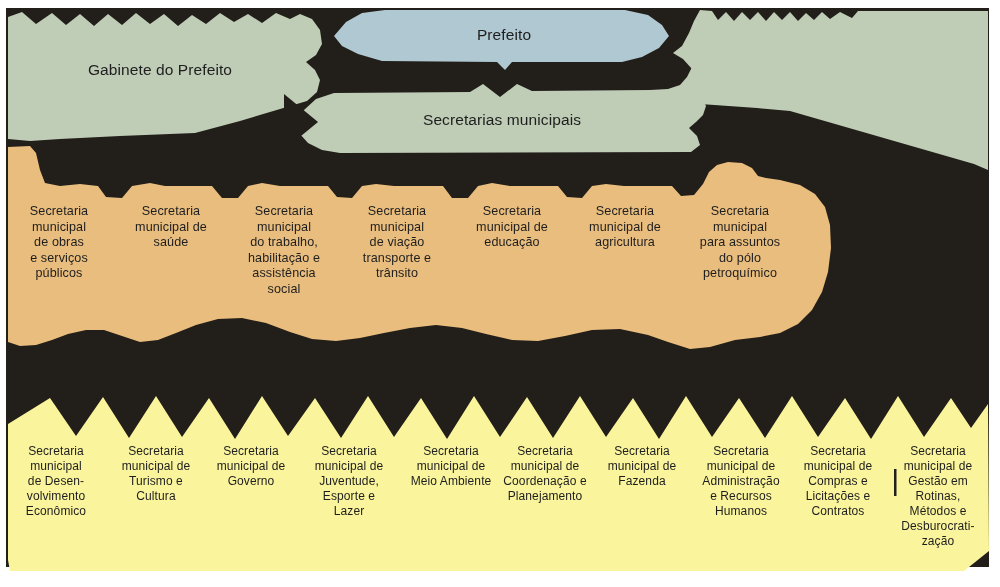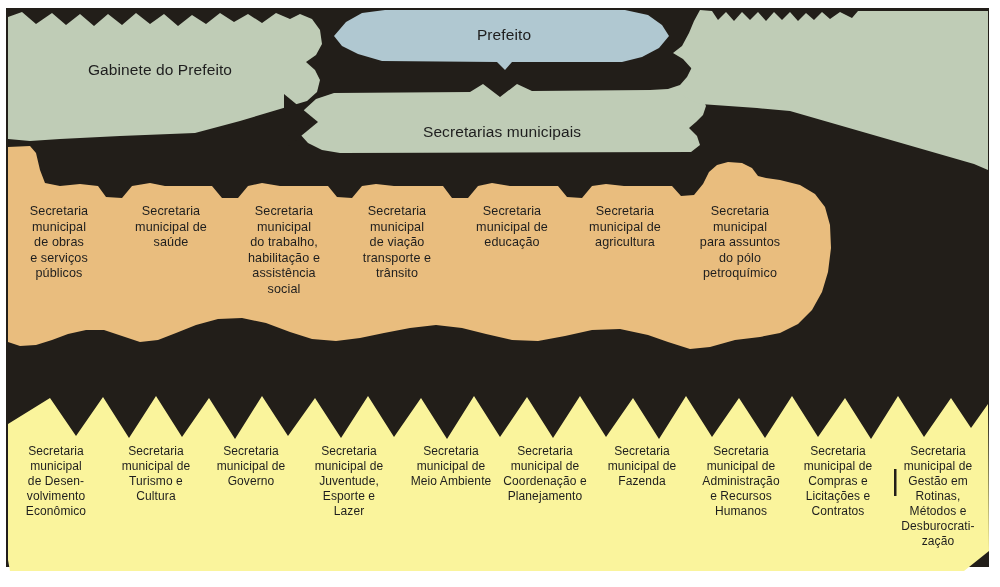--- a/index.html
+++ b/index.html
@@ -74,21 +74,21 @@
              L989,551 L964,571 L10,571 L8,560 Z" fill="#faf49c"></path>
 
     <path d="M894,469 h2.5 v27 h-2.5 Z" fill="#221e19"></path>
   </svg>
 
   <div class="lbl lbl-top" style="left:40px;top:60px;width:240px;">Gabinete do Prefeito</div>
 
   <div class="lbl lbl-top" style="left:384px;top:25px;width:240px;">Prefeito</div>
 
 
-  <div class="lbl lbl-top" style="left:382px;top:110px;width:240px;margin-top:12px;">Secretarias municipais</div>
+  <div class="lbl lbl-top" style="left:382px;top:110px;width:240px;">Secretarias municipais</div>
 
   <div class="lbl lbl-t1" style="left:4px;top:204px;width:110px;">Secretaria
 municipal
 de obras
 e serviços
 públicos</div>
   <div class="lbl lbl-t1" style="left:116px;top:204px;width:110px;">Secretaria
 municipal de
 saúde</div>
   <div class="lbl lbl-t1" style="left:229px;top:204px;width:110px;">Secretaria

